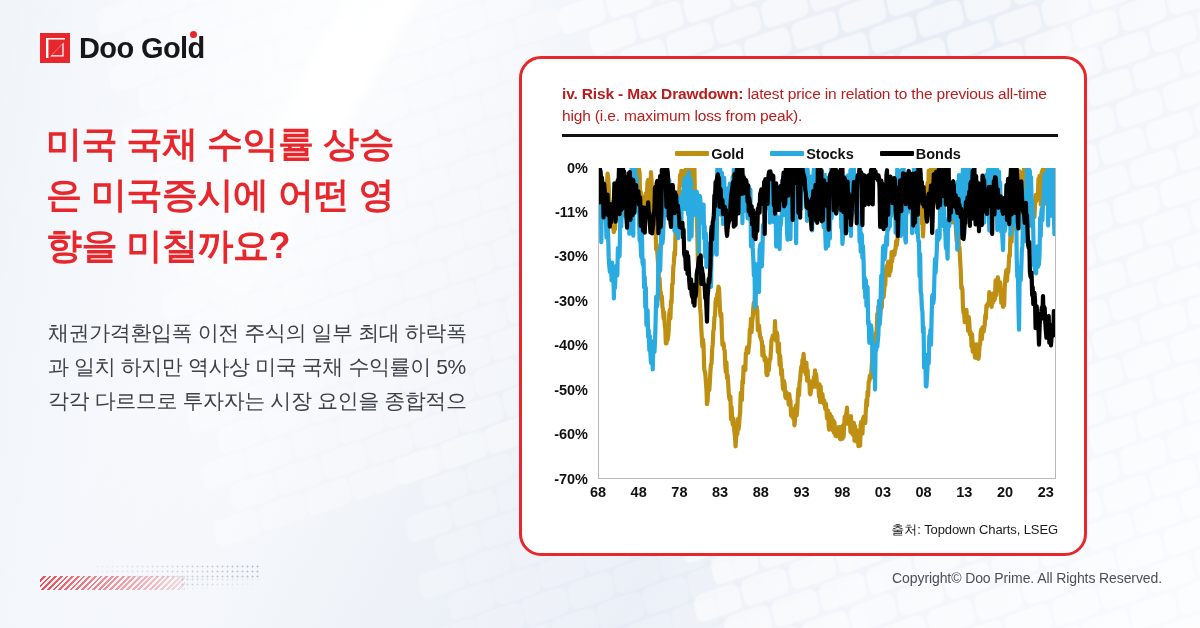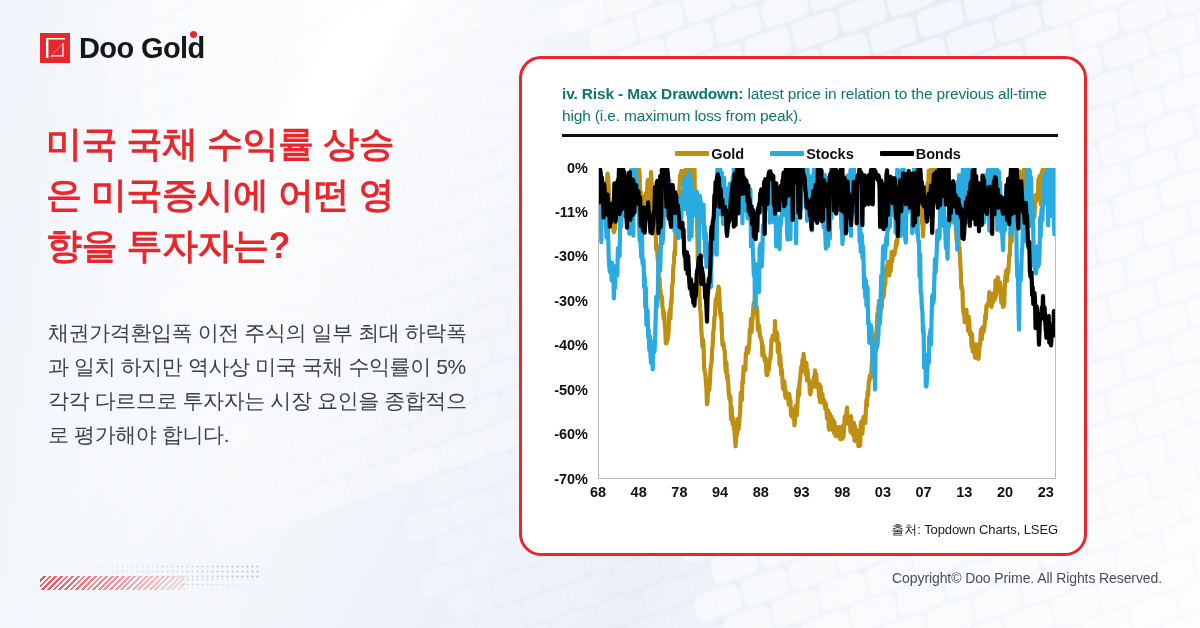--- a/index.html
+++ b/index.html
@@ -119,21 +119,21 @@
 
   
   .chart-card {
     position:absolute; left:519px; top:56px; width:568px; height:500px;
     border:3px solid #E8272C; border-radius:22px;
     background:#ffffff;
   }
   .chart-inner { position:absolute; inset:0; padding:24px 20px 12px 20px; }
 
   .chart-title {
-    font-size:15.5px; color:#0f766e; line-height:1.42; letter-spacing:-.15px;
+    font-size:15.5px; color:#b91c1c; line-height:1.42; letter-spacing:-.15px;
     padding:0 4px 0 20px;
   }
   .chart-title b { font-weight:800; }
   .title-rule { margin:7px 6px 0 20px; height:2.5px; background:#111; }
 
   .legend {
     display:flex; justify-content:center; gap:26px; align-items:center;
     margin-top:9px; padding-left:30px;
   }
   .legend-item { display:flex; align-items:center; gap:2px; font-size:14.5px; font-weight:700; color:#111; }
@@ -694,28 +694,27 @@
   </div>
   <div class="logo-text">
     <span>Doo Gold</span>
     <span class="logo-dot"></span>
   </div>
 </div>
 
 <div class="headline">
   <span>미국 국채 수익률 상승</span>
   <span>은 미국증시에 어떤 영</span>
-  <span>향을 투자자는?</span>
+  <span>향을 미칠까요?</span>
 </div>
 
 <div class="bodycopy">
   <span>채권가격환입폭 이전 주식의 일부 최대 하락폭</span>
   <span>과 일치 하지만 역사상 미국 국채 수익률이 5%</span>
   <span>각각 다르므로 투자자는 시장 요인을 종합적으</span>
-  <span>로 평가해야 합니다.</span>
 </div>
 
 <div class="decor">
   <div class="decor-dots"></div>
   <div class="decor-red"></div>
   <div class="decor-dots2"></div>
 </div>
 
 <div class="copyright">Copyright© Doo Prime. All Rights Reserved.</div>
 
@@ -757,26 +756,26 @@
         <svg id="plot-svg" viewBox="0 0 1000 600" preserveAspectRatio="none">
             <path d="M0.0 0.4 L1.3 35.8 L2.5 4.8 L3.8 82.1 L5.0 97.8 L6.3 46.7 L7.5 91.9 L8.8 40.3 L10.0 33.4 L11.3 89.7 L12.5 62.4 L13.8 92.3 L15.0 86.9 L16.3 27.7 L17.5 29.0 L18.8 10.8 L20.1 19.5 L21.3 35.5 L22.6 68.5 L23.8 68.3 L25.1 79.9 L26.3 66.1 L27.6 90.6 L28.8 94.3 L30.1 90.9 L31.3 116.7 L32.6 124.2 L33.8 98.3 L35.1 118.5 L36.3 94.2 L37.6 94.6 L38.8 98.5 L40.1 72.6 L41.4 63.6 L42.6 60.8 L43.9 61.3 L45.1 36.1 L46.4 101.6 L47.6 10.7 L48.9 24.2 L50.1 83.1 L51.4 10.6 L52.6 0.0 L53.9 64.5 L55.1 33.0 L56.4 92.5 L57.6 24.8 L58.9 35.2 L60.2 44.4 L61.4 70.4 L62.7 56.8 L63.9 52.4 L65.2 29.0 L66.4 65.0 L67.7 78.5 L68.9 87.8 L70.2 74.5 L71.4 34.6 L72.7 0.2 L73.9 11.6 L75.2 0.0 L76.4 34.4 L77.7 5.2 L78.9 0.0 L80.2 0.0 L81.5 0.0 L82.7 4.9 L84.0 13.2 L85.2 38.7 L86.5 0.0 L87.7 2.2 L89.0 9.3 L90.2 52.3 L91.5 46.0 L92.7 68.7 L94.0 57.0 L95.2 55.7 L96.5 88.8 L97.7 94.1 L99.0 68.8 L100.3 82.5 L101.5 53.9 L102.8 49.2 L104.0 65.7 L105.3 45.3 L106.5 26.7 L107.8 23.2 L109.0 66.2 L110.3 91.2 L111.5 37.3 L112.8 75.7 L114.0 8.1 L115.3 25.3 L116.5 54.8 L117.8 73.6 L119.0 87.1 L120.3 94.9 L121.6 111.3 L122.8 122.7 L124.1 117.8 L125.3 157.3 L126.6 149.0 L127.8 162.7 L129.1 179.3 L130.3 193.4 L131.6 220.1 L132.8 213.5 L134.1 236.2 L135.3 240.5 L136.6 254.3 L137.8 248.5 L139.1 268.3 L140.4 274.4 L141.6 291.0 L142.9 279.4 L144.1 303.3 L145.4 311.9 L146.6 339.5 L147.9 339.4 L149.1 331.6 L150.4 332.6 L151.6 325.6 L152.9 312.1 L154.1 282.0 L155.4 274.4 L156.6 291.3 L157.9 257.4 L159.1 261.0 L160.4 225.5 L161.7 223.9 L162.9 192.6 L164.2 184.3 L165.4 162.6 L166.7 168.1 L167.9 123.6 L169.2 132.9 L170.4 97.5 L171.7 103.3 L172.9 97.0 L174.2 76.6 L175.4 49.4 L176.7 36.4 L177.9 13.1 L179.2 33.2 L180.5 5.5 L181.7 25.2 L183.0 17.2 L184.2 5.8 L185.5 7.1 L186.7 39.2 L188.0 38.7 L189.2 11.2 L190.5 1.8 L191.7 0.0 L193.0 0.0 L194.2 0.0 L195.5 0.0 L196.7 15.3 L198.0 1.7 L199.2 0.0 L200.5 38.7 L201.8 14.7 L203.0 17.6 L204.3 59.5 L205.5 0.0 L206.8 14.0 L208.0 0.0 L209.3 0.0 L210.5 69.6 L211.8 48.5 L213.0 68.9 L214.3 92.9 L215.5 122.3 L216.8 179.4 L218.0 196.6 L219.3 220.7 L220.6 253.3 L221.8 271.4 L223.1 283.6 L224.3 310.1 L225.6 328.6 L226.8 345.5 L228.1 332.0 L229.3 344.1 L230.6 388.4 L231.8 393.5 L233.1 398.3 L234.3 411.7 L235.6 427.7 L236.8 457.2 L238.1 451.8 L239.3 425.6 L240.6 415.5 L241.9 429.9 L243.1 414.9 L244.4 391.4 L245.6 380.4 L246.9 378.3 L248.1 351.0 L249.4 341.4 L250.6 316.9 L251.9 310.7 L253.1 288.5 L254.4 285.9 L255.6 259.4 L256.9 252.4 L258.1 265.3 L259.4 243.3 L260.7 244.6 L261.9 229.4 L263.2 233.1 L264.4 256.1 L265.7 280.6 L266.9 287.4 L268.2 281.9 L269.4 317.5 L270.7 342.3 L271.9 338.1 L273.2 339.9 L274.4 350.4 L275.7 354.0 L276.9 382.4 L278.2 394.7 L279.4 376.0 L280.7 406.7 L282.0 400.7 L283.2 414.6 L284.5 435.2 L285.7 445.3 L287.0 448.8 L288.2 441.9 L289.5 486.4 L290.7 462.7 L292.0 483.8 L293.2 496.0 L294.5 485.2 L295.7 500.0 L297.0 510.9 L298.2 519.7 L299.5 538.6 L300.8 520.7 L302.0 513.3 L303.3 515.3 L304.5 485.9 L305.8 505.8 L307.0 498.6 L308.3 482.7 L309.5 473.7 L310.8 435.4 L312.0 436.6 L313.3 449.5 L314.5 412.0 L315.8 416.5 L317.0 384.4 L318.3 391.2 L319.5 387.8 L320.8 391.1 L322.1 358.4 L323.3 355.4 L324.6 347.4 L325.8 353.6 L327.1 357.4 L328.3 348.4 L329.6 339.2 L330.8 312.2 L332.1 315.8 L333.3 292.1 L334.6 317.5 L335.8 298.2 L337.1 290.0 L338.3 271.1 L339.6 260.4 L340.9 280.2 L342.1 242.7 L343.4 275.8 L344.6 277.4 L345.9 268.2 L347.1 276.8 L348.4 314.1 L349.6 312.4 L350.9 304.8 L352.1 318.1 L353.4 327.1 L354.6 327.5 L355.9 332.9 L357.1 335.3 L358.4 363.4 L359.6 344.1 L360.9 360.6 L362.2 363.3 L363.4 372.4 L364.7 366.8 L365.9 370.3 L367.2 398.1 L368.4 401.0 L369.7 399.9 L370.9 379.7 L372.2 392.1 L373.4 377.3 L374.7 369.9 L375.9 369.5 L377.2 351.2 L378.4 332.5 L379.7 331.3 L381.0 324.4 L382.2 326.6 L383.5 329.4 L384.7 330.1 L386.0 296.1 L387.2 332.7 L388.5 334.4 L389.7 318.2 L391.0 322.4 L392.2 356.2 L393.5 355.0 L394.7 339.3 L396.0 381.1 L397.2 362.9 L398.5 379.6 L399.7 400.3 L401.0 390.2 L402.3 411.7 L403.5 426.7 L404.8 429.0 L406.0 412.6 L407.3 421.3 L408.5 441.9 L409.8 445.1 L411.0 433.9 L412.3 439.1 L413.5 442.0 L414.8 442.9 L416.0 458.0 L417.3 437.8 L418.5 447.8 L419.8 450.2 L421.1 478.4 L422.3 480.1 L423.6 468.0 L424.8 470.7 L426.1 484.9 L427.3 467.3 L428.6 498.0 L429.8 488.1 L431.1 463.0 L432.3 459.4 L433.6 478.7 L434.8 465.6 L436.1 442.3 L437.3 427.0 L438.6 439.6 L439.8 415.8 L441.1 409.1 L442.4 394.4 L443.6 384.4 L444.9 393.9 L446.1 371.1 L447.4 378.2 L448.6 359.9 L449.9 375.4 L451.1 374.7 L452.4 387.5 L453.6 399.3 L454.9 376.9 L456.1 411.1 L457.4 391.1 L458.6 413.2 L459.9 410.6 L461.2 412.0 L462.4 435.3 L463.7 438.1 L464.9 426.4 L466.2 419.1 L467.4 425.5 L468.7 420.5 L469.9 414.3 L471.2 405.3 L472.4 410.3 L473.7 391.5 L474.9 423.1 L476.2 399.1 L477.4 412.5 L478.7 423.2 L479.9 419.0 L481.2 422.2 L482.5 442.7 L483.7 418.9 L485.0 453.2 L486.2 423.3 L487.5 451.4 L488.7 445.4 L490.0 437.4 L491.2 451.5 L492.5 455.6 L493.7 449.8 L495.0 457.8 L496.2 466.0 L497.5 456.0 L498.7 468.2 L500.0 484.4 L501.3 469.8 L502.5 469.5 L503.8 501.6 L505.0 506.6 L506.3 476.0 L507.5 489.8 L508.8 500.9 L510.0 481.2 L511.3 491.7 L512.5 507.2 L513.8 488.3 L515.0 512.0 L516.3 492.0 L517.5 514.0 L518.8 518.5 L520.1 519.1 L521.3 509.4 L522.6 517.3 L523.8 502.0 L525.1 508.5 L526.3 508.0 L527.6 501.6 L528.8 524.4 L530.1 525.2 L531.3 501.7 L532.6 520.9 L533.8 523.9 L535.1 497.9 L536.3 520.2 L537.6 500.9 L538.8 481.2 L540.1 480.4 L541.4 478.6 L542.6 474.9 L543.9 463.7 L545.1 494.7 L546.4 489.7 L547.6 485.6 L548.9 492.0 L550.1 489.1 L551.4 510.7 L552.6 480.2 L553.9 512.6 L555.1 507.4 L556.4 514.8 L557.6 516.7 L558.9 493.4 L560.2 527.9 L561.4 499.5 L562.7 509.6 L563.9 529.2 L565.2 526.1 L566.4 518.1 L567.7 508.1 L568.9 538.3 L570.2 535.6 L571.4 530.4 L572.7 537.5 L573.9 498.0 L575.2 490.7 L576.4 506.7 L577.7 514.2 L578.9 488.1 L580.2 481.6 L581.5 482.8 L582.7 482.5 L584.0 493.5 L585.2 468.0 L586.5 448.6 L587.7 460.2 L589.0 432.6 L590.2 440.8 L591.5 413.5 L592.7 413.0 L594.0 401.7 L595.2 406.6 L596.5 405.9 L597.7 386.9 L599.0 373.1 L600.3 348.5 L601.5 359.9 L602.8 330.2 L604.0 339.5 L605.3 339.9 L606.5 327.9 L607.8 318.6 L609.0 315.2 L610.3 282.3 L611.5 293.8 L612.8 267.9 L614.0 295.8 L615.3 264.9 L616.5 286.2 L617.8 268.9 L619.0 271.8 L620.3 269.0 L621.6 228.5 L622.8 251.4 L624.1 249.8 L625.3 239.7 L626.6 219.1 L627.8 226.3 L629.1 196.2 L630.3 193.7 L631.6 189.1 L632.8 206.6 L634.1 181.3 L635.3 204.8 L636.6 207.7 L637.8 184.1 L639.1 200.3 L640.4 191.4 L641.6 162.9 L642.9 180.7 L644.1 167.1 L645.4 168.5 L646.6 160.8 L647.9 168.1 L649.1 159.6 L650.4 155.9 L651.6 141.5 L652.9 149.3 L654.1 141.8 L655.4 124.7 L656.6 91.8 L657.9 83.4 L659.1 100.2 L660.4 102.3 L661.7 104.2 L662.9 97.1 L664.2 63.2 L665.4 59.9 L666.7 70.5 L667.9 62.2 L669.2 58.8 L670.4 59.6 L671.7 74.7 L672.9 63.9 L674.2 89.8 L675.4 77.2 L676.7 74.9 L677.9 57.4 L679.2 65.1 L680.5 47.3 L681.7 74.8 L683.0 57.6 L684.2 65.8 L685.5 28.1 L686.7 27.9 L688.0 20.5 L689.2 18.6 L690.5 26.5 L691.7 54.3 L693.0 66.6 L694.2 56.7 L695.5 23.7 L696.7 39.9 L698.0 4.3 L699.2 73.3 L700.5 24.6 L701.8 15.6 L703.0 68.7 L704.3 36.8 L705.5 65.9 L706.8 74.0 L708.0 107.1 L709.3 100.0 L710.5 132.3 L711.8 108.1 L713.0 90.4 L714.3 83.5 L715.5 58.7 L716.8 76.7 L718.0 46.1 L719.3 37.5 L720.6 28.7 L721.8 60.2 L723.1 5.5 L724.3 10.1 L725.6 11.9 L726.8 6.0 L728.1 0.0 L729.3 0.0 L730.6 66.9 L731.8 0.0 L733.1 26.3 L734.3 28.3 L735.6 0.0 L736.8 31.7 L738.1 33.6 L739.3 28.8 L740.6 68.4 L741.9 0.0 L743.1 24.7 L744.4 4.9 L745.6 70.7 L746.9 54.0 L748.1 0.0 L749.4 0.0 L750.6 1.8 L751.9 0.0 L753.1 1.0 L754.4 6.0 L755.6 0.0 L756.9 0.0 L758.1 32.9 L759.4 15.3 L760.7 19.7 L761.9 0.0 L763.2 17.5 L764.4 36.4 L765.7 62.6 L766.9 61.0 L768.2 64.9 L769.4 53.5 L770.7 88.7 L771.9 82.0 L773.2 69.7 L774.4 85.7 L775.7 105.3 L776.9 104.3 L778.2 95.3 L779.4 86.7 L780.7 96.4 L782.0 102.8 L783.2 127.3 L784.5 141.8 L785.7 140.2 L787.0 117.4 L788.2 134.2 L789.5 150.9 L790.7 154.8 L792.0 180.2 L793.2 196.5 L794.5 232.7 L795.7 229.7 L797.0 235.7 L798.2 270.5 L799.5 280.9 L800.8 279.4 L802.0 298.5 L803.3 280.9 L804.5 294.7 L805.8 274.4 L807.0 298.3 L808.3 298.9 L809.5 315.1 L810.8 288.2 L812.0 298.5 L813.3 322.1 L814.5 316.7 L815.8 323.6 L817.0 345.3 L818.3 321.9 L819.5 355.4 L820.8 339.3 L822.1 348.2 L823.3 353.3 L824.6 367.1 L825.8 348.9 L827.1 367.3 L828.3 341.1 L829.6 347.0 L830.8 345.0 L832.1 369.5 L833.3 362.2 L834.6 342.7 L835.8 342.0 L837.1 318.8 L838.3 312.4 L839.6 331.4 L840.9 308.2 L842.1 315.4 L843.4 316.7 L844.6 309.8 L845.9 303.3 L847.1 285.1 L848.4 291.8 L849.6 266.5 L850.9 268.9 L852.1 262.8 L853.4 263.5 L854.6 264.1 L855.9 240.3 L857.1 262.3 L858.4 244.7 L859.6 243.7 L860.9 268.7 L862.2 244.9 L863.4 261.3 L864.7 249.0 L865.9 242.1 L867.2 255.7 L868.4 252.3 L869.7 217.3 L870.9 246.7 L872.2 230.6 L873.4 235.9 L874.7 211.4 L875.9 218.6 L877.2 226.7 L878.4 234.2 L879.7 221.4 L881.0 242.6 L882.2 261.2 L883.5 244.5 L884.7 242.0 L886.0 268.8 L887.2 243.1 L888.5 265.9 L889.7 232.3 L891.0 213.9 L892.2 205.1 L893.5 197.5 L894.7 218.5 L896.0 200.4 L897.2 202.6 L898.5 187.5 L899.7 168.8 L901.0 169.7 L902.3 126.4 L903.5 130.9 L904.8 142.4 L906.0 109.2 L907.3 119.8 L908.5 91.9 L909.8 97.5 L911.0 80.8 L912.3 92.2 L913.5 70.7 L914.8 63.5 L916.0 57.5 L917.3 20.0 L918.5 40.3 L919.8 10.7 L921.1 18.6 L922.3 6.6 L923.6 29.8 L924.8 9.2 L926.1 41.6 L927.3 22.8 L928.6 28.2 L929.8 57.0 L931.1 13.4 L932.3 0.5 L933.6 27.8 L934.8 28.0 L936.1 66.3 L937.3 70.3 L938.6 46.1 L939.8 67.7 L941.1 85.9 L942.4 62.7 L943.6 78.1 L944.9 99.2 L946.1 93.9 L947.4 91.7 L948.6 102.9 L949.9 88.4 L951.1 98.0 L952.4 84.1 L953.6 63.4 L954.9 95.0 L956.1 74.9 L957.4 52.3 L958.6 64.7 L959.9 52.5 L961.2 59.5 L962.4 55.9 L963.7 21.2 L964.9 39.6 L966.2 15.1 L967.4 29.4 L968.7 70.7 L969.9 15.5 L971.2 6.8 L972.4 10.7 L973.7 0.0 L974.9 66.6 L976.2 14.3 L977.4 0.0 L978.7 14.0 L979.9 69.1 L981.2 0.0 L982.5 2.2 L983.7 68.1 L985.0 41.9 L986.2 32.5 L987.5 31.8 L988.7 49.9 L990.0 20.5 L991.2 54.2 L992.5 35.1 L993.7 0.0 L995.0 50.4 L996.2 44.7 L997.5 0.0 L998.7 4.4 L1000.0 8.6 " fill="none" stroke="#BF8F12" stroke-width="4.2" stroke-linejoin="round" stroke-linecap="round" vector-effect="non-scaling-stroke"></path>
             <path d="M0.0 39.8 L1.3 1.9 L2.5 31.9 L3.8 7.9 L5.0 143.7 L6.3 54.3 L7.5 74.1 L8.8 54.2 L10.0 56.5 L11.3 44.8 L12.5 96.0 L13.8 88.1 L15.0 91.9 L16.3 134.5 L17.5 125.3 L18.8 87.5 L20.1 132.5 L21.3 172.6 L22.6 190.4 L23.8 200.7 L25.1 195.4 L26.3 183.4 L27.6 217.5 L28.8 183.2 L30.1 204.5 L31.3 193.5 L32.6 252.4 L33.8 207.2 L35.1 232.2 L36.3 203.1 L37.6 189.9 L38.8 188.7 L40.1 207.9 L41.4 155.1 L42.6 172.5 L43.9 156.4 L45.1 170.5 L46.4 108.3 L47.6 85.0 L48.9 112.9 L50.1 69.4 L51.4 64.2 L52.6 49.7 L53.9 25.1 L55.1 25.1 L56.4 53.2 L57.6 44.7 L58.9 51.4 L60.2 88.6 L61.4 107.2 L62.7 87.8 L63.9 39.9 L65.2 52.1 L66.4 127.4 L67.7 50.0 L68.9 22.3 L70.2 57.8 L71.4 0.0 L72.7 106.6 L73.9 118.7 L75.2 130.9 L76.4 0.0 L77.7 0.0 L78.9 0.0 L80.2 57.9 L81.5 17.3 L82.7 27.3 L84.0 57.1 L85.2 62.7 L86.5 79.4 L87.7 97.5 L89.0 140.4 L90.2 127.0 L91.5 151.4 L92.7 172.7 L94.0 112.1 L95.2 182.6 L96.5 187.0 L97.7 178.1 L99.0 231.3 L100.3 211.2 L101.5 269.4 L102.8 231.6 L104.0 304.0 L105.3 290.8 L106.5 275.5 L107.8 327.2 L109.0 313.6 L110.3 352.5 L111.5 325.4 L112.8 360.8 L114.0 377.4 L115.3 335.5 L116.5 348.2 L117.8 390.0 L119.0 350.0 L120.3 335.2 L121.6 355.8 L122.8 336.3 L124.1 298.8 L125.3 249.5 L126.6 268.9 L127.8 265.2 L129.1 240.0 L130.3 177.3 L131.6 160.5 L132.8 200.3 L134.1 198.4 L135.3 162.5 L136.6 114.1 L137.8 145.3 L139.1 145.6 L140.4 134.2 L141.6 107.5 L142.9 68.1 L144.1 32.3 L145.4 38.2 L146.6 49.3 L147.9 90.8 L149.1 0.0 L150.4 83.4 L151.6 35.3 L152.9 23.1 L154.1 23.6 L155.4 97.4 L156.6 66.0 L157.9 100.1 L159.1 78.7 L160.4 65.1 L161.7 79.8 L162.9 99.3 L164.2 65.5 L165.4 121.5 L166.7 101.9 L167.9 78.8 L169.2 118.6 L170.4 126.0 L171.7 100.5 L172.9 122.4 L174.2 135.6 L175.4 67.7 L176.7 57.1 L177.9 78.3 L179.2 101.1 L180.5 104.5 L181.7 59.5 L183.0 65.5 L184.2 44.6 L185.5 76.7 L186.7 31.9 L188.0 20.5 L189.2 79.8 L190.5 22.0 L191.7 17.7 L193.0 20.3 L194.2 19.5 L195.5 90.4 L196.7 7.7 L198.0 138.8 L199.2 19.4 L200.5 118.6 L201.8 24.0 L203.0 132.6 L204.3 63.2 L205.5 46.2 L206.8 85.8 L208.0 59.7 L209.3 58.1 L210.5 90.7 L211.8 47.0 L213.0 49.1 L214.3 45.9 L215.5 58.4 L216.8 70.5 L218.0 74.1 L219.3 163.9 L220.6 53.7 L221.8 56.7 L223.1 73.7 L224.3 85.4 L225.6 105.9 L226.8 94.0 L228.1 95.9 L229.3 70.9 L230.6 136.8 L231.8 112.9 L233.1 172.8 L234.3 126.8 L235.6 191.3 L236.8 153.7 L238.1 187.6 L239.3 146.7 L240.6 189.9 L241.9 159.0 L243.1 174.0 L244.4 173.9 L245.6 230.0 L246.9 152.3 L248.1 169.1 L249.4 160.7 L250.6 151.6 L251.9 88.0 L253.1 94.0 L254.4 44.0 L255.6 84.3 L256.9 27.4 L258.1 167.7 L259.4 2.4 L260.7 10.9 L261.9 4.8 L263.2 8.3 L264.4 32.3 L265.7 0.0 L266.9 90.3 L268.2 36.4 L269.4 9.6 L270.7 28.6 L271.9 108.2 L273.2 107.0 L274.4 19.0 L275.7 56.5 L276.9 71.6 L278.2 49.7 L279.4 109.7 L280.7 102.0 L282.0 40.5 L283.2 71.9 L284.5 38.2 L285.7 49.1 L287.0 30.1 L288.2 86.9 L289.5 78.1 L290.7 31.7 L292.0 59.9 L293.2 17.2 L294.5 96.8 L295.7 0.0 L297.0 18.2 L298.2 14.7 L299.5 0.0 L300.8 53.0 L302.0 74.0 L303.3 0.0 L304.5 71.1 L305.8 0.0 L307.0 7.3 L308.3 6.5 L309.5 0.0 L310.8 4.3 L312.0 8.7 L313.3 0.0 L314.5 106.7 L315.8 16.9 L317.0 14.7 L318.3 31.2 L319.5 59.4 L320.8 47.3 L322.1 83.2 L323.3 64.9 L324.6 59.5 L325.8 97.3 L327.1 56.6 L328.3 35.6 L329.6 77.6 L330.8 99.5 L332.1 41.9 L333.3 151.9 L334.6 73.8 L335.8 96.5 L337.1 153.7 L338.3 175.1 L339.6 207.7 L340.9 184.4 L342.1 269.7 L343.4 263.5 L344.6 210.1 L345.9 230.2 L347.1 186.6 L348.4 227.4 L349.6 207.0 L350.9 240.1 L352.1 159.0 L353.4 150.5 L354.6 146.9 L355.9 164.6 L357.1 190.5 L358.4 160.9 L359.6 110.6 L360.9 125.7 L362.2 123.9 L363.4 68.2 L364.7 76.9 L365.9 79.2 L367.2 74.7 L368.4 53.8 L369.7 27.7 L370.9 40.8 L372.2 76.6 L373.4 42.5 L374.7 105.9 L375.9 19.6 L377.2 24.8 L378.4 71.2 L379.7 18.1 L381.0 71.4 L382.2 104.4 L383.5 99.7 L384.7 101.5 L386.0 105.4 L387.2 82.3 L388.5 152.0 L389.7 93.6 L391.0 113.7 L392.2 118.3 L393.5 135.4 L394.7 114.8 L396.0 156.9 L397.2 95.3 L398.5 111.1 L399.7 97.3 L401.0 88.1 L402.3 52.6 L403.5 84.4 L404.8 65.1 L406.0 89.6 L407.3 90.6 L408.5 32.3 L409.8 20.9 L411.0 27.3 L412.3 124.9 L413.5 138.8 L414.8 13.7 L416.0 22.1 L417.3 10.7 L418.5 61.7 L419.8 137.6 L421.1 49.9 L422.3 90.0 L423.6 8.5 L424.8 0.0 L426.1 55.9 L427.3 97.5 L428.6 25.9 L429.8 49.4 L431.1 32.7 L432.3 145.5 L433.6 22.0 L434.8 15.6 L436.1 0.0 L437.3 0.0 L438.6 0.0 L439.8 82.6 L441.1 0.0 L442.4 7.3 L443.6 78.4 L444.9 17.5 L446.1 0.0 L447.4 1.6 L448.6 5.2 L449.9 22.3 L451.1 2.1 L452.4 0.0 L453.6 6.5 L454.9 28.9 L456.1 102.2 L457.4 2.6 L458.6 29.2 L459.9 47.3 L461.2 93.6 L462.4 52.8 L463.7 16.5 L464.9 42.2 L466.2 66.7 L467.4 121.0 L468.7 16.6 L469.9 20.2 L471.2 0.0 L472.4 2.2 L473.7 77.7 L474.9 0.0 L476.2 14.1 L477.4 76.6 L478.7 0.0 L479.9 0.0 L481.2 0.0 L482.5 17.9 L483.7 69.5 L485.0 36.4 L486.2 53.9 L487.5 95.5 L488.7 5.3 L490.0 84.1 L491.2 14.7 L492.5 114.5 L493.7 29.5 L495.0 13.3 L496.2 127.1 L497.5 156.1 L498.7 123.7 L500.0 35.5 L501.3 19.1 L502.5 151.0 L503.8 53.8 L505.0 103.9 L506.3 136.6 L507.5 64.7 L508.8 0.0 L510.0 97.3 L511.3 43.8 L512.5 27.8 L513.8 35.2 L515.0 26.0 L516.3 45.2 L517.5 37.4 L518.8 55.7 L520.1 34.2 L521.3 43.8 L522.6 77.3 L523.8 67.4 L525.1 40.5 L526.3 41.8 L527.6 78.7 L528.8 43.0 L530.1 54.8 L531.3 115.5 L532.6 101.5 L533.8 147.1 L535.1 130.7 L536.3 114.2 L537.6 114.5 L538.8 101.4 L540.1 83.8 L541.4 72.9 L542.6 60.2 L543.9 36.3 L545.1 14.7 L546.4 14.5 L547.6 120.7 L548.9 28.8 L550.1 62.8 L551.4 4.1 L552.6 131.6 L553.9 0.0 L555.1 20.8 L556.4 50.2 L557.6 0.0 L558.9 0.0 L560.2 66.4 L561.4 17.8 L562.7 43.2 L563.9 88.2 L565.2 78.1 L566.4 49.9 L567.7 92.7 L568.9 89.3 L570.2 85.3 L571.4 142.9 L572.7 94.8 L573.9 161.8 L575.2 126.7 L576.4 130.2 L577.7 174.1 L578.9 151.1 L580.2 180.1 L581.5 232.5 L582.7 212.3 L584.0 251.5 L585.2 216.8 L586.5 266.9 L587.7 229.2 L589.0 230.7 L590.2 302.1 L591.5 296.9 L592.7 338.3 L594.0 311.5 L595.2 333.2 L596.5 304.5 L597.7 312.3 L599.0 337.4 L600.3 391.5 L601.5 396.6 L602.8 398.3 L604.0 347.4 L605.3 428.8 L606.5 352.2 L607.8 353.0 L609.0 339.9 L610.3 345.6 L611.5 334.1 L612.8 321.6 L614.0 257.0 L615.3 303.6 L616.5 293.1 L617.8 245.3 L619.0 208.4 L620.3 251.6 L621.6 198.8 L622.8 154.8 L624.1 150.8 L625.3 160.5 L626.6 176.0 L627.8 162.1 L629.1 146.4 L630.3 132.2 L631.6 148.7 L632.8 102.8 L634.1 120.0 L635.3 58.4 L636.6 87.3 L637.8 113.6 L639.1 79.3 L640.4 93.3 L641.6 53.9 L642.9 80.1 L644.1 46.4 L645.4 19.5 L646.6 79.5 L647.9 76.8 L649.1 30.9 L650.4 125.2 L651.6 20.2 L652.9 32.3 L654.1 2.7 L655.4 123.3 L656.6 27.8 L657.9 129.4 L659.1 59.7 L660.4 9.7 L661.7 131.7 L662.9 4.6 L664.2 127.9 L665.4 86.8 L666.7 0.0 L667.9 0.0 L669.2 46.9 L670.4 11.7 L671.7 138.7 L672.9 144.2 L674.2 41.5 L675.4 38.6 L676.7 34.5 L677.9 33.9 L679.2 21.1 L680.5 48.7 L681.7 14.2 L683.0 84.9 L684.2 16.1 L685.5 12.6 L686.7 126.1 L688.0 49.9 L689.2 68.1 L690.5 0.0 L691.7 11.2 L693.0 29.1 L694.2 73.4 L695.5 73.9 L696.7 124.8 L698.0 84.6 L699.2 126.5 L700.5 142.3 L701.8 142.1 L703.0 209.9 L704.3 166.8 L705.5 239.9 L706.8 243.8 L708.0 270.7 L709.3 278.2 L710.5 317.7 L711.8 308.1 L713.0 386.6 L714.3 372.5 L715.5 361.3 L716.8 422.2 L718.0 422.8 L719.3 405.1 L720.6 381.9 L721.8 368.4 L723.1 377.6 L724.3 325.5 L725.6 330.5 L726.8 313.1 L728.1 342.1 L729.3 294.4 L730.6 248.6 L731.8 245.2 L733.1 261.9 L734.3 253.5 L735.6 210.1 L736.8 176.1 L738.1 202.4 L739.3 184.5 L740.6 162.2 L741.9 121.5 L743.1 128.8 L744.4 139.1 L745.6 134.0 L746.9 135.2 L748.1 72.8 L749.4 74.0 L750.6 89.1 L751.9 111.4 L753.1 73.0 L754.4 40.9 L755.6 112.6 L756.9 77.3 L758.1 111.9 L759.4 124.9 L760.7 153.2 L761.9 156.9 L763.2 153.4 L764.4 175.6 L765.7 99.5 L766.9 111.0 L768.2 112.4 L769.4 96.7 L770.7 59.3 L771.9 46.0 L773.2 97.9 L774.4 87.4 L775.7 44.0 L776.9 66.3 L778.2 44.5 L779.4 34.5 L780.7 75.8 L782.0 90.6 L783.2 118.4 L784.5 56.1 L785.7 158.0 L787.0 26.2 L788.2 91.3 L789.5 13.7 L790.7 41.2 L792.0 19.9 L793.2 67.3 L794.5 128.1 L795.7 99.3 L797.0 18.2 L798.2 0.0 L799.5 0.0 L800.8 103.2 L802.0 0.0 L803.3 74.5 L804.5 0.0 L805.8 0.0 L807.0 0.0 L808.3 10.0 L809.5 92.5 L810.8 0.0 L812.0 14.5 L813.3 11.6 L814.5 33.0 L815.8 43.3 L817.0 3.3 L818.3 12.6 L819.5 25.8 L820.8 16.9 L822.1 26.5 L823.3 96.2 L824.6 67.1 L825.8 39.8 L827.1 108.8 L828.3 47.9 L829.6 86.2 L830.8 54.1 L832.1 109.4 L833.3 74.7 L834.6 65.6 L835.8 82.8 L837.1 76.7 L838.3 55.2 L839.6 82.9 L840.9 63.9 L842.1 62.4 L843.4 91.0 L844.6 105.7 L845.9 78.2 L847.1 69.9 L848.4 13.6 L849.6 19.4 L850.9 27.7 L852.1 29.3 L853.4 3.3 L854.6 56.7 L855.9 120.9 L857.1 70.5 L858.4 7.6 L859.6 123.5 L860.9 0.0 L862.2 1.8 L863.4 0.0 L864.7 0.0 L865.9 8.1 L867.2 0.0 L868.4 75.9 L869.7 0.0 L870.9 44.0 L872.2 0.0 L873.4 120.1 L874.7 65.9 L875.9 59.2 L877.2 6.8 L878.4 62.1 L879.7 27.7 L881.0 111.6 L882.2 123.9 L883.5 119.1 L884.7 137.9 L886.0 158.8 L887.2 107.3 L888.5 87.7 L889.7 122.3 L891.0 114.5 L892.2 88.9 L893.5 73.7 L894.7 73.8 L896.0 55.4 L897.2 74.1 L898.5 101.3 L899.7 87.5 L901.0 19.1 L902.3 129.0 L903.5 0.0 L904.8 0.0 L906.0 14.7 L907.3 7.0 L908.5 110.3 L909.8 30.6 L911.0 65.2 L912.3 19.5 L913.5 68.6 L914.8 69.1 L916.0 172.5 L917.3 210.3 L918.5 191.6 L919.8 265.5 L921.1 313.0 L922.3 218.8 L923.6 205.7 L924.8 217.7 L926.1 191.3 L927.3 160.5 L928.6 149.8 L929.8 90.6 L931.1 66.5 L932.3 91.0 L933.6 93.7 L934.8 45.9 L936.1 141.9 L937.3 95.2 L938.6 0.0 L939.8 87.6 L941.1 21.9 L942.4 11.9 L943.6 3.4 L944.9 6.5 L946.1 111.6 L947.4 17.8 L948.6 60.3 L949.9 67.5 L951.1 84.5 L952.4 122.1 L953.6 188.0 L954.9 190.3 L956.1 197.1 L957.4 201.1 L958.6 203.7 L959.9 163.3 L961.2 151.9 L962.4 191.7 L963.7 182.6 L964.9 187.0 L966.2 163.3 L967.4 96.3 L968.7 132.2 L969.9 87.0 L971.2 78.5 L972.4 101.2 L973.7 63.2 L974.9 64.7 L976.2 26.4 L977.4 12.2 L978.7 17.3 L979.9 36.5 L981.2 23.2 L982.5 24.3 L983.7 0.0 L985.0 111.2 L986.2 4.9 L987.5 0.0 L988.7 14.8 L990.0 92.4 L991.2 0.6 L992.5 0.0 L993.7 0.0 L995.0 0.0 L996.2 80.1 L997.5 90.4 L998.7 127.9 L1000.0 17.1 " fill="none" stroke="#29ABE2" stroke-width="4.2" stroke-linejoin="round" stroke-linecap="round" vector-effect="non-scaling-stroke"></path>
             <path d="M0.0 0.0 L1.3 66.6 L2.5 3.2 L3.8 13.1 L5.0 22.2 L6.3 18.6 L7.5 30.4 L8.8 42.1 L10.0 95.7 L11.3 30.6 L12.5 42.9 L13.8 76.6 L15.0 83.8 L16.3 88.1 L17.5 71.6 L18.8 51.4 L20.1 91.5 L21.3 68.1 L22.6 72.4 L23.8 113.7 L25.1 70.0 L26.3 105.5 L27.6 82.7 L28.8 76.5 L30.1 71.9 L31.3 73.7 L32.6 67.0 L33.8 29.6 L35.1 60.3 L36.3 103.7 L37.6 71.2 L38.8 32.9 L40.1 29.0 L41.4 23.2 L42.6 34.1 L43.9 0.0 L45.1 89.3 L46.4 7.0 L47.6 4.0 L48.9 81.0 L50.1 5.4 L51.4 77.7 L52.6 0.1 L53.9 18.0 L55.1 7.0 L56.4 64.2 L57.6 70.3 L58.9 18.2 L60.2 93.2 L61.4 115.6 L62.7 40.3 L63.9 26.3 L65.2 10.1 L66.4 21.0 L67.7 7.8 L68.9 100.4 L70.2 72.5 L71.4 21.4 L72.7 70.9 L73.9 91.1 L75.2 23.5 L76.4 35.9 L77.7 86.6 L78.9 49.1 L80.2 40.9 L81.5 33.1 L82.7 63.9 L84.0 50.9 L85.2 64.0 L86.5 45.2 L87.7 71.0 L89.0 64.6 L90.2 57.0 L91.5 112.3 L92.7 94.0 L94.0 77.5 L95.2 76.0 L96.5 121.3 L97.7 101.8 L99.0 76.6 L100.3 125.3 L101.5 101.0 L102.8 87.2 L104.0 94.3 L105.3 83.4 L106.5 84.9 L107.8 66.5 L109.0 85.0 L110.3 87.3 L111.5 106.5 L112.8 124.8 L114.0 119.0 L115.3 96.0 L116.5 126.7 L117.8 116.3 L119.0 110.7 L120.3 90.1 L121.6 78.5 L122.8 37.8 L124.1 36.0 L125.3 45.4 L126.6 29.5 L127.8 25.0 L129.1 75.9 L130.3 126.0 L131.6 109.0 L132.8 110.3 L134.1 15.5 L135.3 113.9 L136.6 91.6 L137.8 3.6 L139.1 5.0 L140.4 0.0 L141.6 0.0 L142.9 0.4 L144.1 2.0 L145.4 4.8 L146.6 39.3 L147.9 75.4 L149.1 0.0 L150.4 6.9 L151.6 18.5 L152.9 98.2 L154.1 62.4 L155.4 60.3 L156.6 104.2 L157.9 113.9 L159.1 33.3 L160.4 54.5 L161.7 33.2 L162.9 50.7 L164.2 76.2 L165.4 87.3 L166.7 46.7 L167.9 55.2 L169.2 52.4 L170.4 81.5 L171.7 79.3 L172.9 72.7 L174.2 83.9 L175.4 93.2 L176.7 114.6 L177.9 105.2 L179.2 107.1 L180.5 112.2 L181.7 116.9 L183.0 106.0 L184.2 134.5 L185.5 119.4 L186.7 165.2 L188.0 171.5 L189.2 170.0 L190.5 195.7 L191.7 174.8 L193.0 163.0 L194.2 204.9 L195.5 170.5 L196.7 191.0 L198.0 220.0 L199.2 233.0 L200.5 217.7 L201.8 215.5 L203.0 243.6 L204.3 249.4 L205.5 225.5 L206.8 261.2 L208.0 236.6 L209.3 266.3 L210.5 243.2 L211.8 248.8 L213.0 240.7 L214.3 205.2 L215.5 198.1 L216.8 193.8 L218.0 183.2 L219.3 173.2 L220.6 178.8 L221.8 199.5 L223.1 169.2 L224.3 224.3 L225.6 193.1 L226.8 201.8 L228.1 206.9 L229.3 225.0 L230.6 224.9 L231.8 230.5 L233.1 251.8 L234.3 241.6 L235.6 270.6 L236.8 297.4 L238.1 249.8 L239.3 237.9 L240.6 214.5 L241.9 222.5 L243.1 206.5 L244.4 186.7 L245.6 129.0 L246.9 113.4 L248.1 138.4 L249.4 104.4 L250.6 101.4 L251.9 91.7 L253.1 52.8 L254.4 74.4 L255.6 27.4 L256.9 31.5 L258.1 23.6 L259.4 16.7 L260.7 12.2 L261.9 43.9 L263.2 19.3 L264.4 75.1 L265.7 39.9 L266.9 42.3 L268.2 75.7 L269.4 71.4 L270.7 62.3 L271.9 89.2 L273.2 75.6 L274.4 77.1 L275.7 74.8 L276.9 81.8 L278.2 80.7 L279.4 118.5 L280.7 131.3 L282.0 118.7 L283.2 109.0 L284.5 105.2 L285.7 100.8 L287.0 100.5 L288.2 75.6 L289.5 54.3 L290.7 48.8 L292.0 40.1 L293.2 30.7 L294.5 26.7 L295.7 113.7 L297.0 11.8 L298.2 44.2 L299.5 110.3 L300.8 18.3 L302.0 5.1 L303.3 0.0 L304.5 0.0 L305.8 87.9 L307.0 0.0 L308.3 43.5 L309.5 1.9 L310.8 0.0 L312.0 50.2 L313.3 3.7 L314.5 0.5 L315.8 38.6 L317.0 49.0 L318.3 18.9 L319.5 29.9 L320.8 26.8 L322.1 23.3 L323.3 26.4 L324.6 37.6 L325.8 65.1 L327.1 33.8 L328.3 84.2 L329.6 58.4 L330.8 67.1 L332.1 91.6 L333.3 89.1 L334.6 74.2 L335.8 109.4 L337.1 108.1 L338.3 82.2 L339.6 132.7 L340.9 87.4 L342.1 105.1 L343.4 137.8 L344.6 108.5 L345.9 109.9 L347.1 121.7 L348.4 78.2 L349.6 87.7 L350.9 69.8 L352.1 86.4 L353.4 49.6 L354.6 47.5 L355.9 41.4 L357.1 68.9 L358.4 48.9 L359.6 65.1 L360.9 62.7 L362.2 26.7 L363.4 127.7 L364.7 21.7 L365.9 22.4 L367.2 22.1 L368.4 59.9 L369.7 69.6 L370.9 21.4 L372.2 11.4 L373.4 6.8 L374.7 17.7 L375.9 6.4 L377.2 15.7 L378.4 11.9 L379.7 22.2 L381.0 20.3 L382.2 15.1 L383.5 71.8 L384.7 34.3 L386.0 88.4 L387.2 42.4 L388.5 29.6 L389.7 70.7 L391.0 38.1 L392.2 44.5 L393.5 81.2 L394.7 81.3 L396.0 56.7 L397.2 37.5 L398.5 34.5 L399.7 34.0 L401.0 61.7 L402.3 23.9 L403.5 23.2 L404.8 9.1 L406.0 74.1 L407.3 25.6 L408.5 69.9 L409.8 0.0 L411.0 1.3 L412.3 0.0 L413.5 0.0 L414.8 53.4 L416.0 7.8 L417.3 21.1 L418.5 10.4 L419.8 0.0 L421.1 14.2 L422.3 13.6 L423.6 14.1 L424.8 100.6 L426.1 20.6 L427.3 2.8 L428.6 20.2 L429.8 5.3 L431.1 14.4 L432.3 28.6 L433.6 16.4 L434.8 5.0 L436.1 0.0 L437.3 87.1 L438.6 0.0 L439.8 5.1 L441.1 96.1 L442.4 0.0 L443.6 21.2 L444.9 30.6 L446.1 0.0 L447.4 8.2 L448.6 13.2 L449.9 16.1 L451.1 21.2 L452.4 42.9 L453.6 47.6 L454.9 76.0 L456.1 59.8 L457.4 77.8 L458.6 66.6 L459.9 73.3 L461.2 64.8 L462.4 92.3 L463.7 76.3 L464.9 103.6 L466.2 118.5 L467.4 59.4 L468.7 60.4 L469.9 44.7 L471.2 65.5 L472.4 53.6 L473.7 56.0 L474.9 32.6 L476.2 102.7 L477.4 96.8 L478.7 106.0 L479.9 1.5 L481.2 75.5 L482.5 93.5 L483.7 10.2 L485.0 0.0 L486.2 99.5 L487.5 4.6 L488.7 103.2 L490.0 31.2 L491.2 101.0 L492.5 31.1 L493.7 23.7 L495.0 72.8 L496.2 38.1 L497.5 72.0 L498.7 31.2 L500.0 37.5 L501.3 74.7 L502.5 40.5 L503.8 119.5 L505.0 60.4 L506.3 16.0 L507.5 11.8 L508.8 9.5 L510.0 45.4 L511.3 5.5 L512.5 0.2 L513.8 14.7 L515.0 82.0 L516.3 2.3 L517.5 2.8 L518.8 0.0 L520.1 88.4 L521.3 81.9 L522.6 8.1 L523.8 7.3 L525.1 69.3 L526.3 6.9 L527.6 22.1 L528.8 11.2 L530.1 3.2 L531.3 82.1 L532.6 0.0 L533.8 0.0 L535.1 63.2 L536.3 85.5 L537.6 18.1 L538.8 20.3 L540.1 31.0 L541.4 126.5 L542.6 27.8 L543.9 47.2 L545.1 26.5 L546.4 64.9 L547.6 49.7 L548.9 74.8 L550.1 96.8 L551.4 82.1 L552.6 110.7 L553.9 93.7 L555.1 64.0 L556.4 52.3 L557.6 57.3 L558.9 26.7 L560.2 44.9 L561.4 46.9 L562.7 35.2 L563.9 29.3 L565.2 107.1 L566.4 21.2 L567.7 13.6 L568.9 15.3 L570.2 8.2 L571.4 0.1 L572.7 16.5 L573.9 16.4 L575.2 8.2 L576.4 61.7 L577.7 110.4 L578.9 15.4 L580.2 23.5 L581.5 14.0 L582.7 71.9 L584.0 36.5 L585.2 49.6 L586.5 27.2 L587.7 40.4 L589.0 18.6 L590.2 14.6 L591.5 70.3 L592.7 23.4 L594.0 12.4 L595.2 26.6 L596.5 3.8 L597.7 5.9 L599.0 7.4 L600.3 70.5 L601.5 0.0 L602.8 0.0 L604.0 5.9 L605.3 19.3 L606.5 6.7 L607.8 18.5 L609.0 13.4 L610.3 13.9 L611.5 23.2 L612.8 14.1 L614.0 19.0 L615.3 39.6 L616.5 113.9 L617.8 50.1 L619.0 24.2 L620.3 32.9 L621.6 30.8 L622.8 34.0 L624.1 118.3 L625.3 35.3 L626.6 52.4 L627.8 98.5 L629.1 111.9 L630.3 13.9 L631.6 4.3 L632.8 72.6 L634.1 90.3 L635.3 41.4 L636.6 20.6 L637.8 46.4 L639.1 16.7 L640.4 42.2 L641.6 45.3 L642.9 24.0 L644.1 67.9 L645.4 46.0 L646.6 40.8 L647.9 19.6 L649.1 23.7 L650.4 79.5 L651.6 98.2 L652.9 37.8 L654.1 61.0 L655.4 131.7 L656.6 91.8 L657.9 59.7 L659.1 47.5 L660.4 23.8 L661.7 38.4 L662.9 83.6 L664.2 32.8 L665.4 64.8 L666.7 10.5 L667.9 38.9 L669.2 38.7 L670.4 12.0 L671.7 53.9 L672.9 70.2 L674.2 57.6 L675.4 63.8 L676.7 43.0 L677.9 12.1 L679.2 5.8 L680.5 20.4 L681.7 76.8 L683.0 23.0 L684.2 19.7 L685.5 25.1 L686.7 62.0 L688.0 10.7 L689.2 111.4 L690.5 72.8 L691.7 11.8 L693.0 105.4 L694.2 24.1 L695.5 9.4 L696.7 58.9 L698.0 13.7 L699.2 90.2 L700.5 0.0 L701.8 0.0 L703.0 26.6 L704.3 0.0 L705.5 12.0 L706.8 63.9 L708.0 26.6 L709.3 69.6 L710.5 47.4 L711.8 36.8 L713.0 75.0 L714.3 74.5 L715.5 58.4 L716.8 74.7 L718.0 95.6 L719.3 103.9 L720.6 91.2 L721.8 55.8 L723.1 49.4 L724.3 63.3 L725.6 71.2 L726.8 50.3 L728.1 33.9 L729.3 62.6 L730.6 125.7 L731.8 93.7 L733.1 35.3 L734.3 12.2 L735.6 11.4 L736.8 63.0 L738.1 17.8 L739.3 7.3 L740.6 8.3 L741.9 62.2 L743.1 76.9 L744.4 50.6 L745.6 0.0 L746.9 0.0 L748.1 72.0 L749.4 0.0 L750.6 12.6 L751.9 9.1 L753.1 13.5 L754.4 54.3 L755.6 0.0 L756.9 43.4 L758.1 0.0 L759.4 0.4 L760.7 70.9 L761.9 0.0 L763.2 25.8 L764.4 0.0 L765.7 0.0 L766.9 0.2 L768.2 101.3 L769.4 28.4 L770.7 37.3 L771.9 86.3 L773.2 32.3 L774.4 62.7 L775.7 28.9 L776.9 25.5 L778.2 35.2 L779.4 74.2 L780.7 53.6 L782.0 52.6 L783.2 77.2 L784.5 66.7 L785.7 87.0 L787.0 62.2 L788.2 59.9 L789.5 74.0 L790.7 71.5 L792.0 83.4 L793.2 94.8 L794.5 79.1 L795.7 89.8 L797.0 135.7 L798.2 95.5 L799.5 137.5 L800.8 124.9 L802.0 105.1 L803.3 107.0 L804.5 65.8 L805.8 83.6 L807.0 71.2 L808.3 57.0 L809.5 69.4 L810.8 68.1 L812.0 45.9 L813.3 112.0 L814.5 30.2 L815.8 26.8 L817.0 98.7 L818.3 39.7 L819.5 5.9 L820.8 4.7 L822.1 10.5 L823.3 0.0 L824.6 58.1 L825.8 109.3 L827.1 15.9 L828.3 69.4 L829.6 29.8 L830.8 28.0 L832.1 64.4 L833.3 122.5 L834.6 39.0 L835.8 35.9 L837.1 35.3 L838.3 30.2 L839.6 110.4 L840.9 14.9 L842.1 18.0 L843.4 38.5 L844.6 23.4 L845.9 83.9 L847.1 79.3 L848.4 72.1 L849.6 67.2 L850.9 88.7 L852.1 54.7 L853.4 57.3 L854.6 37.2 L855.9 53.1 L857.1 42.9 L858.4 36.4 L859.6 74.4 L860.9 37.8 L862.2 127.5 L863.4 37.8 L864.7 81.9 L865.9 25.2 L867.2 89.8 L868.4 17.4 L869.7 18.4 L870.9 26.7 L872.2 70.1 L873.4 44.4 L874.7 41.5 L875.9 77.0 L877.2 68.8 L878.4 58.4 L879.7 66.1 L881.0 55.0 L882.2 71.3 L883.5 69.9 L884.7 82.9 L886.0 88.6 L887.2 73.4 L888.5 67.1 L889.7 57.9 L891.0 62.2 L892.2 79.8 L893.5 32.9 L894.7 100.4 L896.0 37.0 L897.2 20.8 L898.5 90.3 L899.7 108.5 L901.0 23.7 L902.3 20.8 L903.5 1.8 L904.8 89.8 L906.0 13.0 L907.3 0.0 L908.5 19.1 L909.8 9.5 L911.0 6.2 L912.3 86.7 L913.5 5.4 L914.8 13.3 L916.0 1.2 L917.3 19.8 L918.5 103.9 L919.8 117.1 L921.1 52.7 L922.3 27.1 L923.6 37.9 L924.8 46.3 L926.1 25.8 L927.3 48.4 L928.6 74.7 L929.8 82.7 L931.1 87.7 L932.3 87.7 L933.6 106.4 L934.8 102.7 L936.1 67.6 L937.3 98.3 L938.6 91.0 L939.8 118.8 L941.1 149.8 L942.4 155.2 L943.6 143.3 L944.9 200.0 L946.1 209.6 L947.4 212.5 L948.6 202.5 L949.9 246.0 L951.1 231.0 L952.4 263.6 L953.6 254.0 L954.9 241.8 L956.1 254.1 L957.4 309.9 L958.6 284.4 L959.9 267.9 L961.2 291.4 L962.4 290.4 L963.7 308.8 L964.9 342.0 L966.2 308.8 L967.4 285.9 L968.7 283.2 L969.9 278.4 L971.2 269.7 L972.4 283.7 L973.7 247.8 L974.9 291.8 L976.2 268.9 L977.4 271.1 L978.7 299.0 L979.9 314.5 L981.2 328.5 L982.5 294.9 L983.7 289.1 L985.0 287.4 L986.2 286.5 L987.5 338.1 L988.7 329.4 L990.0 304.2 L991.2 343.5 L992.5 325.9 L993.7 311.9 L995.0 323.1 L996.2 324.1 L997.5 277.0 L998.7 284.2 L1000.0 300.0 " fill="none" stroke="#000000" stroke-width="4.2" stroke-linejoin="round" stroke-linecap="round" vector-effect="non-scaling-stroke"></path>
           </svg>
       </div>
       <div class="xlabels" id="xlabels">
           <div class="xlab" style="left: 0px;">68</div>
           <div class="xlab" style="left: 40.7018px;">48</div>
           <div class="xlab" style="left: 81.4035px;">78</div>
-          <div class="xlab" style="left: 122.105px;">94</div>
+          <div class="xlab" style="left: 122.105px;">83</div>
           <div class="xlab" style="left: 162.807px;">88</div>
           <div class="xlab" style="left: 203.509px;">93</div>
           <div class="xlab" style="left: 244.211px;">98</div>
           <div class="xlab" style="left: 284.912px;">03</div>
-          <div class="xlab" style="left: 325.614px;">07</div>
+          <div class="xlab" style="left: 325.614px;">08</div>
           <div class="xlab" style="left: 366.316px;">13</div>
           <div class="xlab" style="left: 407.018px;">20</div>
           <div class="xlab" style="left: 447.719px;">23</div>
         </div>
     </div>
 
     <div class="source">출처:  Topdown Charts, LSEG</div>
   </div>
 </div>
 

